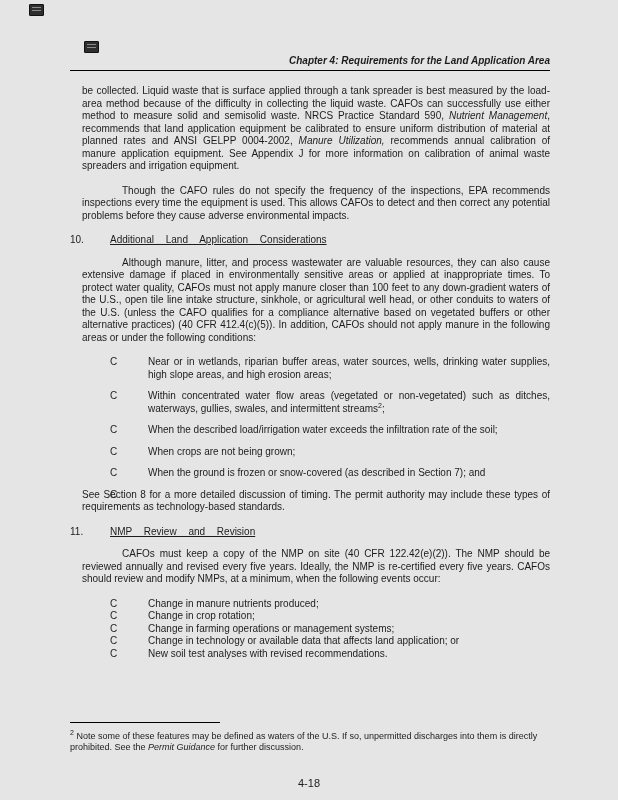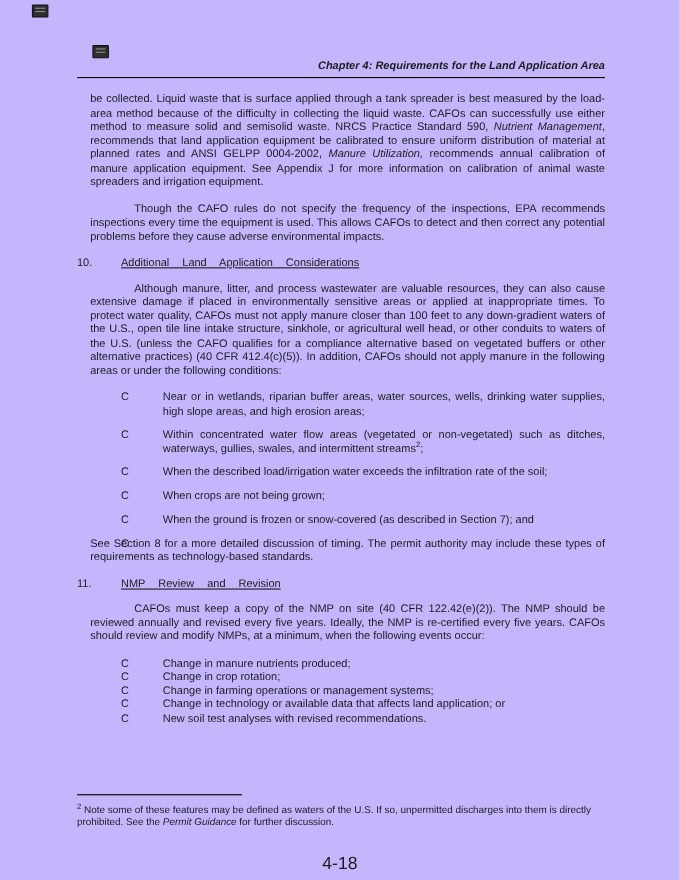--- a/index.html
+++ b/index.html
@@ -1,21 +1,21 @@
 <!DOCTYPE html>
 <html><head>
 <meta charset="utf-8">
 <style>
   html,body{margin:0;padding:0;}
   body{
     width:618px;height:800px;background:#ffffff;
     font-family:"Liberation Sans","DejaVu Sans",sans-serif;
     color:#1c1c1c;
   }
-  .page{position:relative;width:618px;height:800px;background:#c4b5fd;overflow:hidden;}
+  .page{position:relative;width:618px;height:800px;background:#e5e5e5;overflow:hidden;}
   .annot{
     position:absolute;width:13px;height:10px;background:#2e2e2e;
     border:1px solid #111;border-radius:1px;cursor:pointer;
   }
   .annot::after{
     content:"";position:absolute;left:2px;top:2px;right:2px;height:1px;
     background:#8a8a8a;box-shadow:0 3px 0 #8a8a8a;
   }
   .annot-1{left:29px;top:4px;}
   .annot-2{left:84px;top:41px;}
@@ -41,21 +41,21 @@
     text-align:justify;margin-bottom:9px;
   }
   ul.blist.tight li{margin-bottom:0;text-align:left;}
   .bullet{position:absolute;left:40px;top:0;}
   sup{font-size:7px;vertical-align:super;line-height:0;}
   .footnote-area{position:absolute;left:70px;top:722px;width:480px;}
   .fn-rule{width:150px;border-bottom:1px solid #000;margin-bottom:8px;}
   .fn-text{font-size:9px;line-height:11px;text-align:left;margin:0;}
   .page-number{
     position:absolute;left:0;top:777px;width:618px;text-align:center;
-    font-size:16px;
+    font-size:11px;
   }
   em{font-style:italic;}
 </style>
 </head>
 <body>
 
 <div class="page">
 
   <div class="annot annot-1"></div>
   <div class="annot annot-2"></div>

